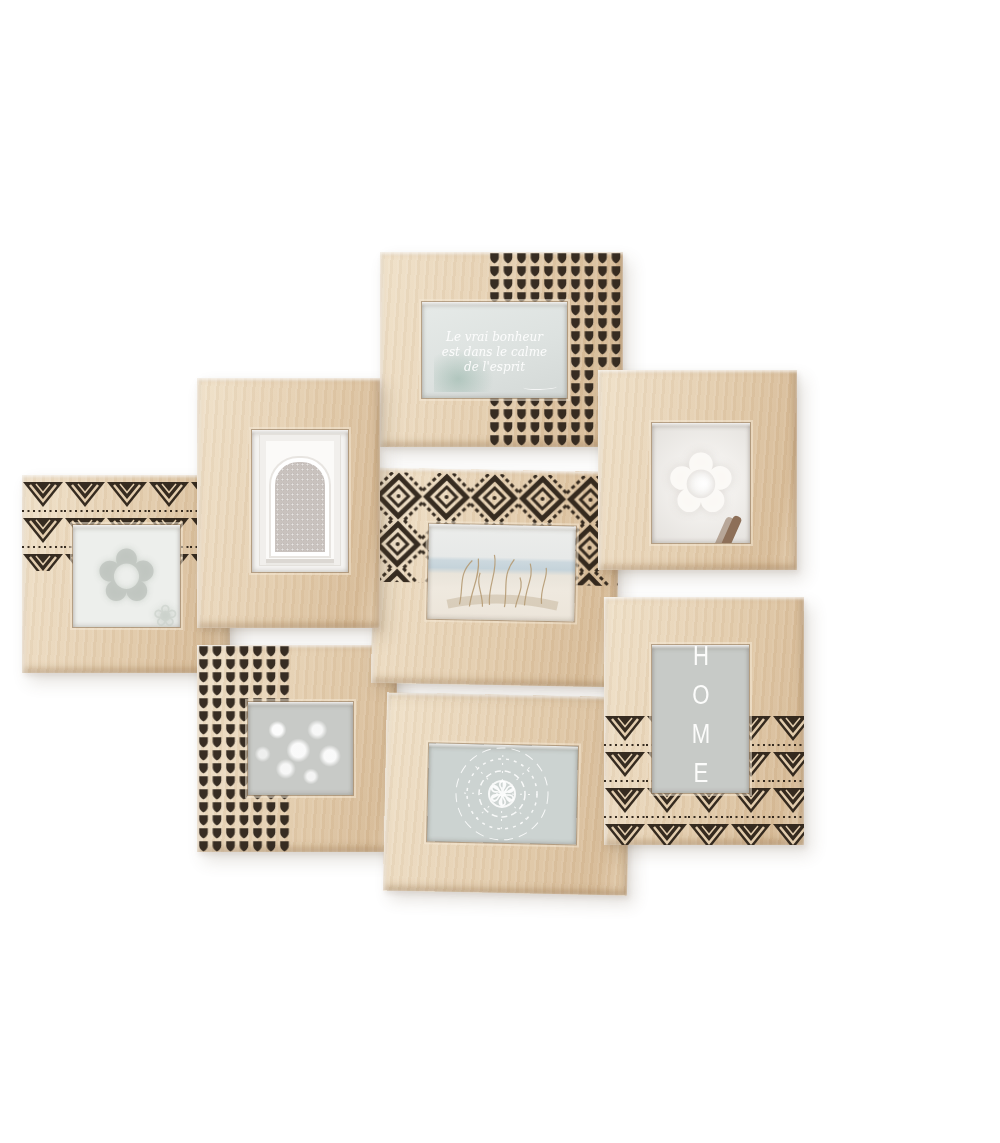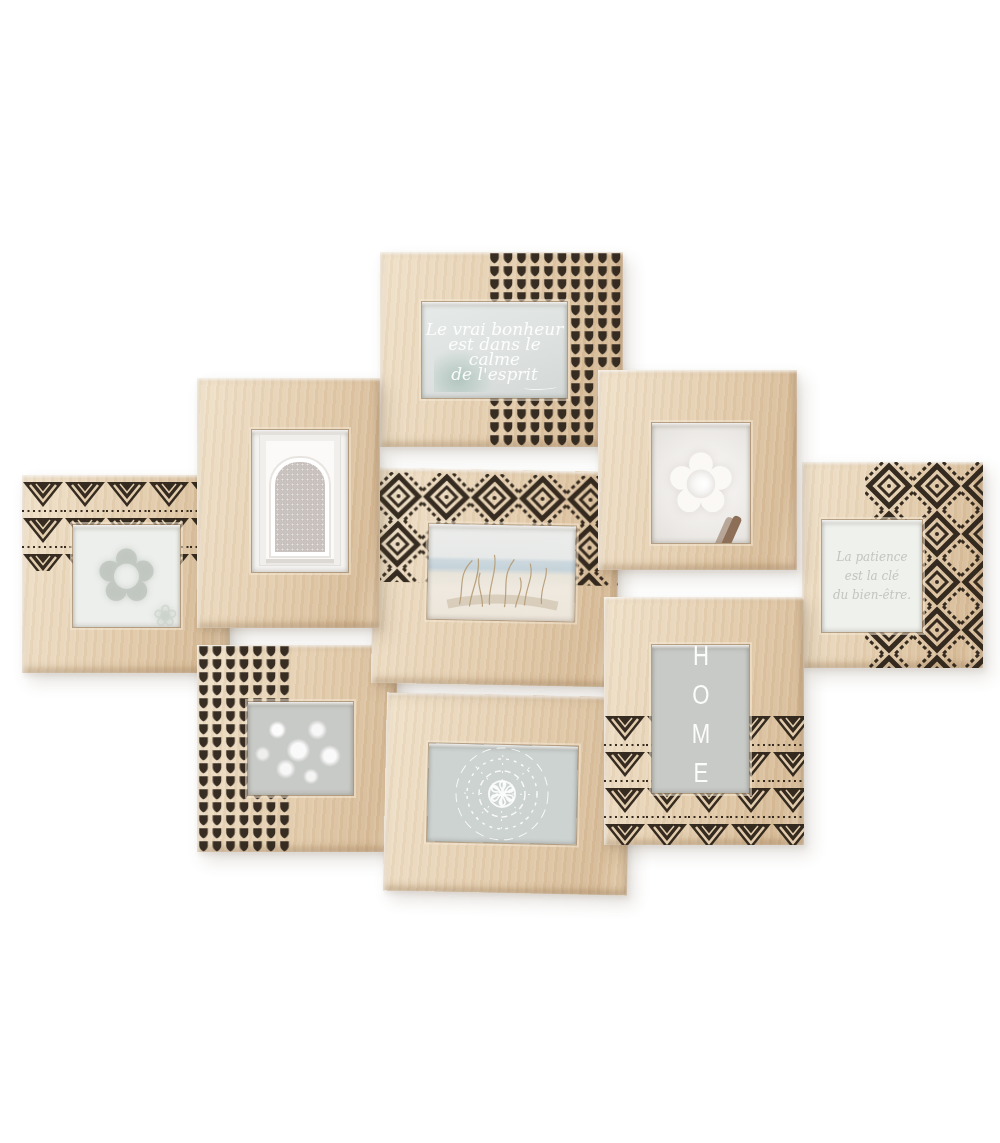--- a/index.html
+++ b/index.html
@@ -76,21 +76,21 @@
       background-size:5px 5px;border:4px solid #ffffff;border-radius:27px 27px 0 0;
       box-shadow:0 0 0 2px #e8e5e1;}
   .arch-step{position:absolute;left:14px;right:14px;bottom:9px;height:4px;background:#dcd8d3;
       box-shadow:0 2px 0 #eceae6;}
 
   .quote-print{background:linear-gradient(160deg,#e6eae8 0%,#dde2e0 55%,#d3d8d6 100%);}
   .quote-print .tint{position:absolute;left:8%;bottom:6%;width:42%;height:46%;
       background:radial-gradient(ellipse at 40% 70%, rgba(125,165,150,.45), rgba(125,165,150,0) 70%);}
   .script{position:absolute;inset:0;display:flex;flex-direction:column;align-items:center;justify-content:center;
       font-family:"DejaVu Serif",serif;font-style:italic;text-align:center;}
-  .quote-print .script{color:rgba(255,255,255,.92);font-size:17px;line-height:15px;padding-top:4px;}
+  .quote-print .script{color:rgba(255,255,255,.92);font-size:12px;line-height:15px;padding-top:4px;}
   .sig-mark{position:absolute;right:10px;bottom:8px;width:34px;height:5px;border-radius:50%;
       border-bottom:1.5px solid rgba(255,255,255,.75);transform:rotate(-2deg);}
 
   .flower-photo{background:radial-gradient(circle at 55% 50%, #ffffff 0%, #f2f0ed 40%, #e3e0dc 100%);}
   .flower-photo .bloom{position:absolute;inset:0;display:flex;align-items:center;justify-content:center;
       font-size:84px;color:rgba(252,250,247,.95);text-shadow:0 0 10px rgba(215,210,204,.9),0 0 3px #fff;}
   .flower-photo .stem{position:absolute;right:14px;bottom:-6px;width:9px;height:34px;background:#8d6f58;
       transform:rotate(24deg);border-radius:4px;box-shadow:-6px 4px 0 rgba(141,111,88,.55);}
 
   .patience-print{background:#eff1ed;}
@@ -203,32 +203,20 @@
     </div>
   </div>
 
   <div class="frame" id="f-flower">
     <div class="photo flower-photo">
       <div class="stem"></div>
       <div class="bloom">✿</div>
     </div>
   </div>
 
-  <div class="frame" id="f-patience">
-    <svg class="pat" style="left:63px;top:0;width:118px;height:206px">
-      <rect width="100%" height="100%" fill="url(#p-fan)"></rect>
-    </svg>
-    <div class="photo patience-print">
-      <div class="script">
-        <span>La patience</span>
-        <span>est la clé</span>
-        <span>du bien-être.</span>
-      </div>
-    </div>
-  </div>
 
   <div class="frame" id="f-breath">
     <svg class="pat" style="left:0;top:0;width:95px;height:207px">
       <rect width="100%" height="100%" fill="url(#p-dots)"></rect>
     </svg>
     <div class="photo breath-photo"></div>
   </div>
 
   <div class="frame" id="f-mandala2">
     <div class="photo mandala-ornate">

